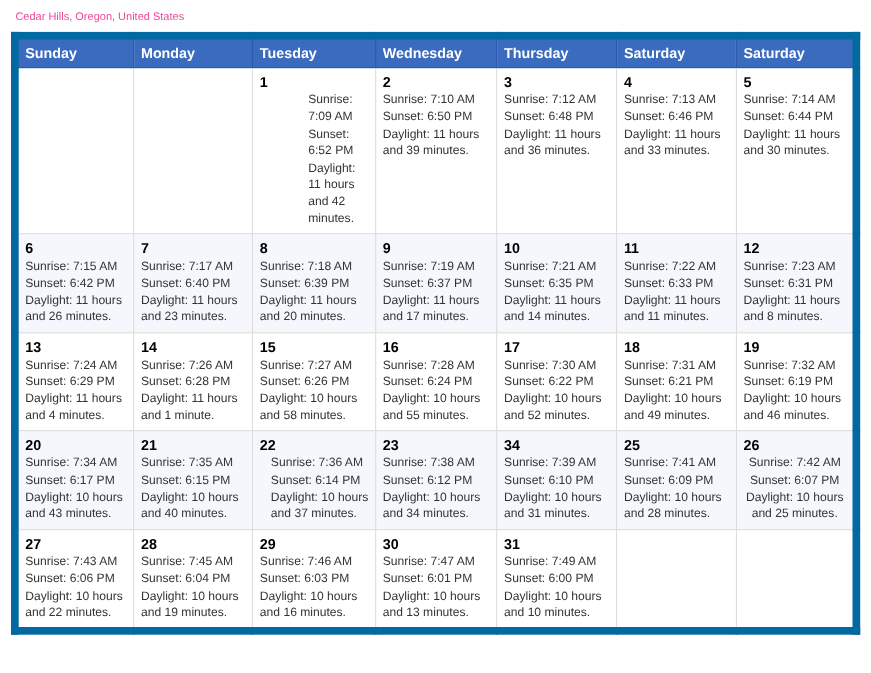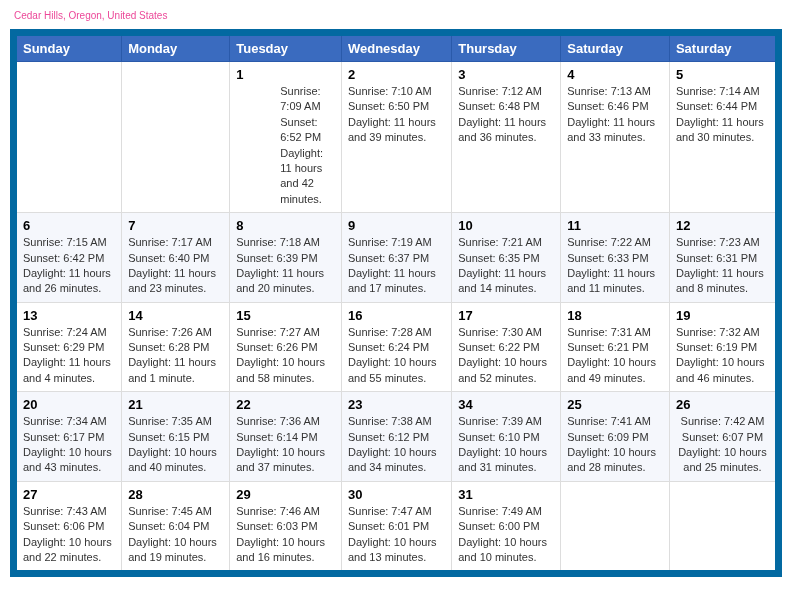--- a/index.html
+++ b/index.html
@@ -240,21 +240,21 @@
 Daylight: 10 hours and 43 minutes.</div>
         </td>
         <td>
           <span class="day-number">21</span>
           <div class="day-info" style="white-space: pre-line;">Sunrise: 7:35 AM
 Sunset: 6:15 PM
 Daylight: 10 hours and 40 minutes.</div>
         </td>
         <td>
           <span class="day-number">22</span>
-          <div class="day-info" style="white-space: pre-line;">Sunrise: 7:36 AM
+          <div class="day-info" style="white-space: pre-line; margin-left: 10px;">Sunrise: 7:36 AM
 Sunset: 6:14 PM
 Daylight: 10 hours and 37 minutes.</div>
         </td>
         <td>
           <span class="day-number">23</span>
           <div class="day-info" style="white-space: pre-line;">Sunrise: 7:38 AM
 Sunset: 6:12 PM
 Daylight: 10 hours and 34 minutes.</div>
         </td>
         <td>

